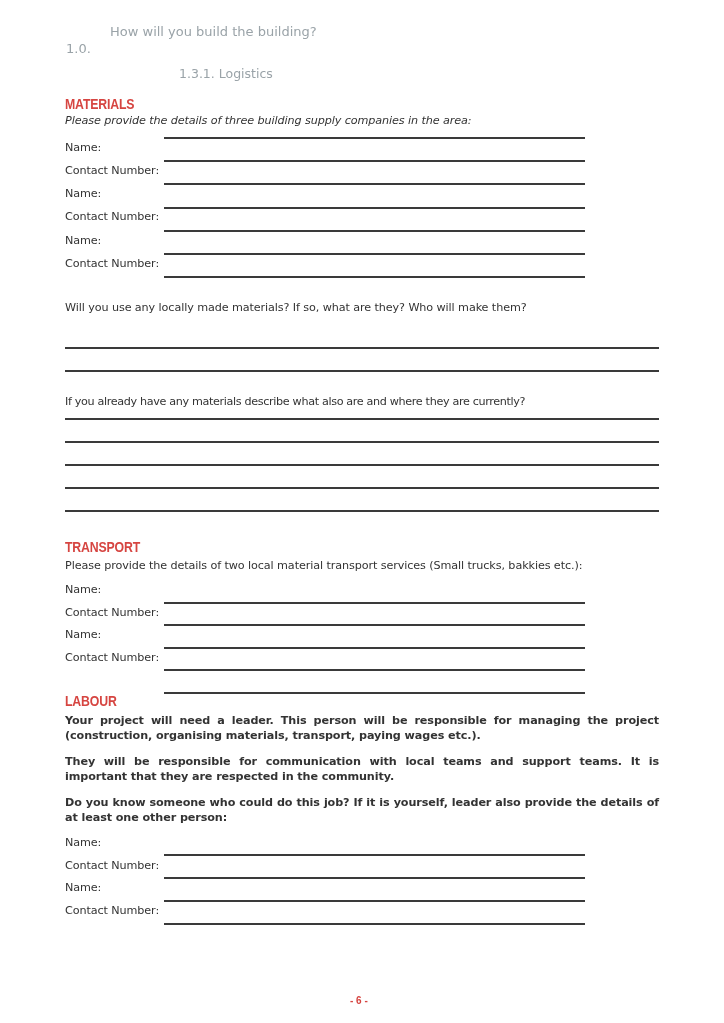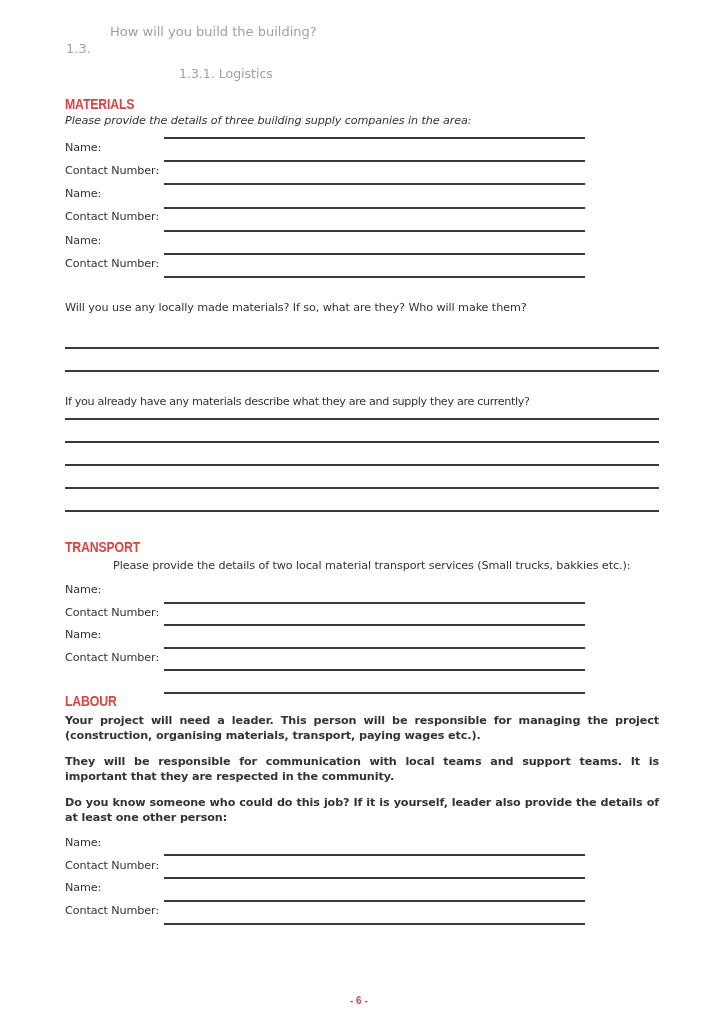--- a/index.html
+++ b/index.html
@@ -14,21 +14,21 @@
   .para { font-size: 11.2px; color: #333333; line-height: 14.5px; text-align: justify;
           width: 594px; letter-spacing: -0.1px; font-weight: bold; }
   .line { position: absolute; height: 2px; background: #3a3a3a; }
   .short { left: 164px; width: 421px; }
   .full { left: 65px; width: 594px; }
   .pagenum { font-size: 10px; color: #d64541; font-weight: bold; font-family: "Liberation Sans", sans-serif; }
 </style>
 </head>
 <body>
 
-<div class="abs h1" style="left:66px; top:41px;">1.3.</div>
+<div class="abs h1" style="left:66px; top:41px;">1.0.</div>
 <div class="abs h1" style="left:110px; top:24px;">How will you build the building?</div>
 <div class="abs h1" style="left:139px; top:66px; font-size:12.5px;margin-left:40px;">1.3.1. Logistics</div>
 
 <div class="abs sec" style="left:65px; top:95px;">MATERIALS</div>
 <div class="abs txt" style="left:65px; top:114px;font-style:italic;">Please provide the details of three building supply companies in the area:</div>
 
 <div class="line short" style="top:137px;"></div>
 <div class="abs txt" style="left:65px; top:141px;">Name:</div>
 <div class="line short" style="top:160px;"></div>
 <div class="abs txt" style="left:65px; top:164px;">Contact Number:</div>
@@ -39,29 +39,29 @@
 <div class="line short" style="top:230px;"></div>
 <div class="abs txt" style="left:65px; top:234px;">Name:</div>
 <div class="line short" style="top:253px;"></div>
 <div class="abs txt" style="left:65px; top:257px;">Contact Number:</div>
 <div class="line short" style="top:276px;"></div>
 
 <div class="abs txt" style="left:65px; top:301px;">Will you use any locally made materials? If so, what are they? Who will make them?</div>
 <div class="line full" style="top:347px;"></div>
 <div class="line full" style="top:370px;"></div>
 
-<div class="abs txt" style="left:65px; top:395px; letter-spacing:-0.35px;">If you already have any materials describe what they are and supply they are currently?</div>
+<div class="abs txt" style="left:65px; top:395px; letter-spacing:-0.35px;">If you already have any materials describe what also are and where they are currently?</div>
 <div class="line full" style="top:418px;"></div>
 <div class="line full" style="top:441px;"></div>
 <div class="line full" style="top:464px;"></div>
 <div class="line full" style="top:487px;"></div>
 <div class="line full" style="top:510px;"></div>
 
 <div class="abs sec" style="left:65px; top:538px;">TRANSPORT</div>
-<div class="abs txt" style="left:65px; top:559px;margin-left:48px;">Please provide the details of two local material transport services (Small trucks, bakkies etc.):</div>
+<div class="abs txt" style="left:65px; top:559px;">Please provide the details of two local material transport services (Small trucks, bakkies etc.):</div>
 <div class="abs txt" style="left:65px; top:583px;">Name:</div>
 <div class="line short" style="top:602px;"></div>
 <div class="abs txt" style="left:65px; top:606px;">Contact Number:</div>
 <div class="line short" style="top:624px;"></div>
 <div class="abs txt" style="left:65px; top:628px;">Name:</div>
 <div class="line short" style="top:647px;"></div>
 <div class="abs txt" style="left:65px; top:651px;">Contact Number:</div>
 <div class="line short" style="top:669px;"></div>
 <div class="line short" style="top:692px;"></div>
 

